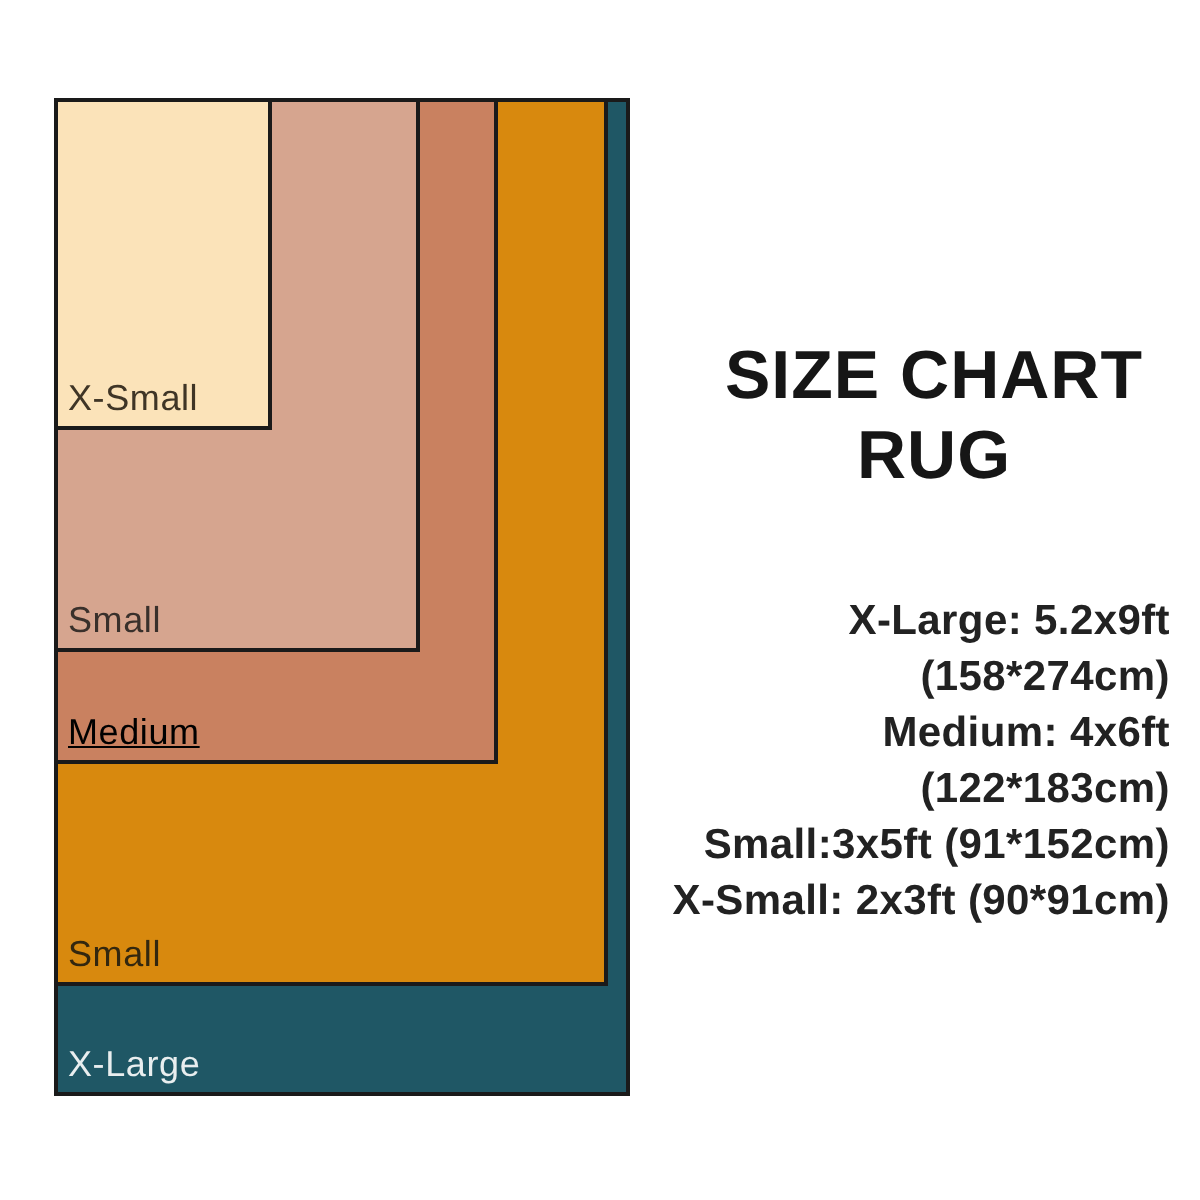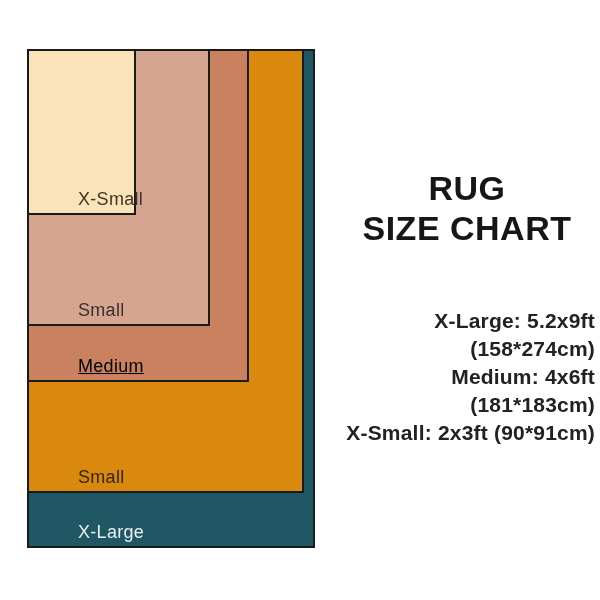--- a/index.html
+++ b/index.html
@@ -29,41 +29,40 @@
     border: 2px solid #1a1a1a;
   }
   .rug-label {
     position: absolute;
     left: 5px;
     bottom: 3px;
     font-size: 18px;
     line-height: 1.1;
     letter-spacing: 0.3px;
     white-space: nowrap;
-    margin-left: 44px;
   }
   
   .chart-title {
     position: absolute;
     left: 334px;
     top: 168px;
     width: 266px;
     text-align: center;
     font-size: 34px;
     line-height: 40px;
     font-weight: 800;
     color: #161616;
     letter-spacing: 0.5px;
   }
   .spec-list {
     position: absolute;
     left: 330px;
     top: 295px;
     width: 253px;
-    margin: 12px;
+    margin: 2px;
     padding: 0;
     list-style: none;
     text-align: right;
     font-size: 21px;
     line-height: 28px;
     font-weight: 600;
     color: #222222;
     letter-spacing: 0.2px;
   }
 </style>
@@ -84,23 +83,24 @@
       </div>
       <div class="rug-rect" style="width: 183px; height: 277px; background: rgb(214, 165, 143); border-color: rgb(26, 26, 26); z-index: 4;">
         <span class="rug-label" style="color: rgb(57, 48, 43);">Small</span>
       </div>
       <div class="rug-rect" style="width: 109px; height: 166px; background: rgb(251, 227, 185); border-color: rgb(26, 26, 26); z-index: 5;">
         <span class="rug-label" style="color: rgb(63, 53, 38);">X-Small</span>
       </div>
     </div>
 
   <div class="chart-title">
+    <div>SIZE CHART</div>
     <div>RUG</div>
-    <div>SIZE CHART</div>
   </div>
 
   <ul class="spec-list">
       <li>X-Large: 5.2x9ft (158*274cm)</li>
-      <li>Medium: 4x6ft (181*183cm)</li>
+      <li>Medium: 4x6ft (122*183cm)</li>
+      <li>Small:3x5ft (91*152cm)</li>
       <li>X-Small: 2x3ft (90*91cm)</li>
     </ul>
 
 </div>
 
 </body></html>

